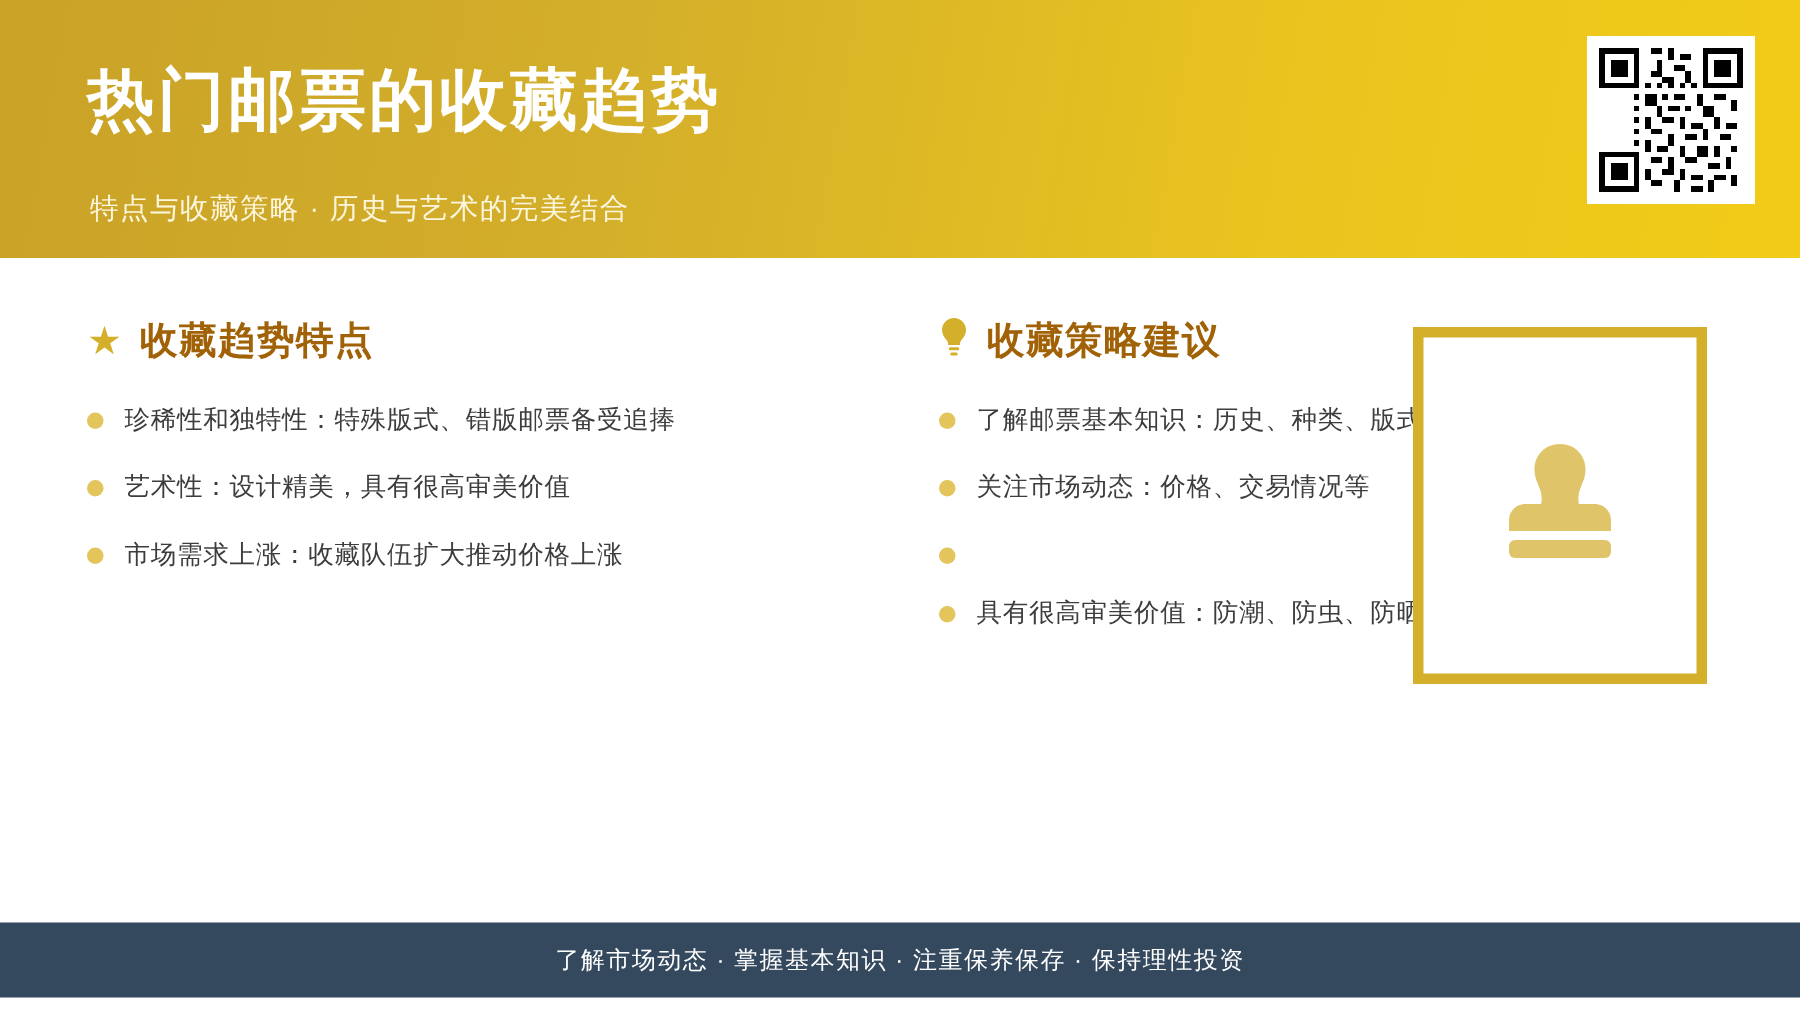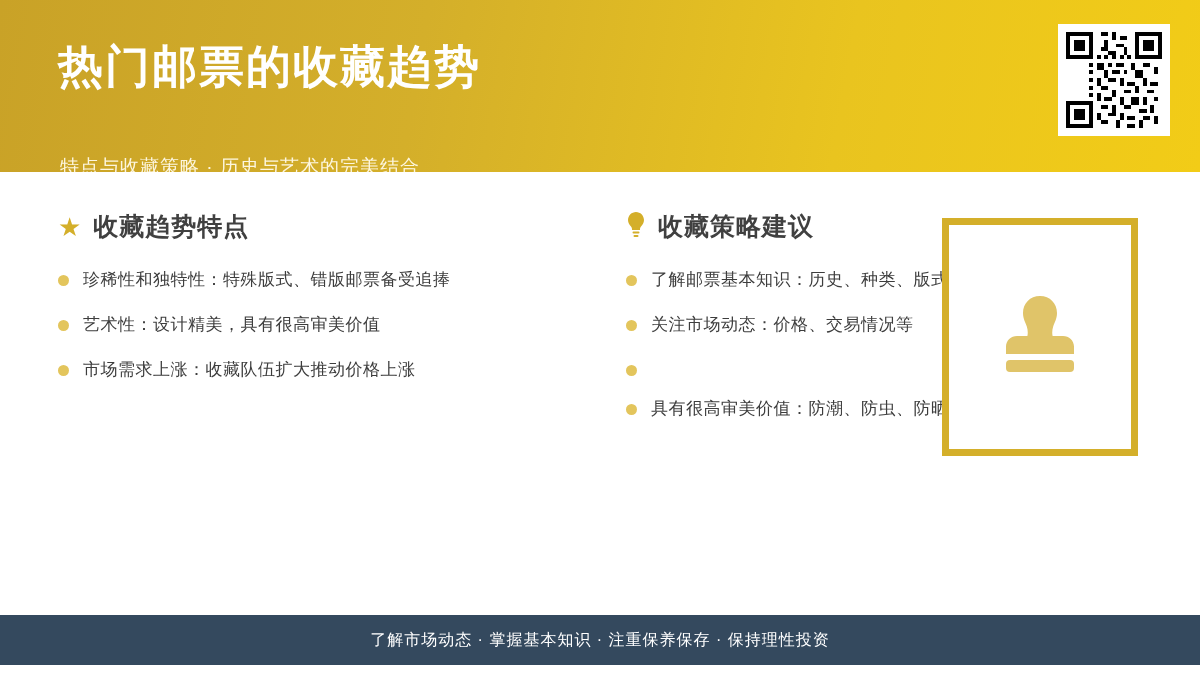--- a/index.html
+++ b/index.html
@@ -37,21 +37,20 @@
     white-space: nowrap;
   }
   .header-subtitle {
     position: absolute;
     left: 60px;
     top: 126px;
     font-size: 19px;
     color: #fdf6de;
     letter-spacing: 1px;
     white-space: nowrap;
-    margin-top: 28px;
   }
 
   
   .qr-wrap {
     position: absolute;
     right: 30px;
     top: 24px;
     width: 112px;
     height: 112px;
     background: #ffffff;
@@ -88,21 +87,21 @@
     margin-bottom: 26px;
   }
   .col-head .ic {
     font-size: 26px;
     color: #d4af2a;
     line-height: 1;
   }
   .col-head .tx {
     font-size: 25px;
     font-weight: bold;
-    color: #404040;
+    color: #a16207;
     letter-spacing: 1px;
     white-space: nowrap;
   }
 
   ul.bullets {
     list-style: none;
     margin: 0;
     padding: 0;
   }
   ul.bullets li {

